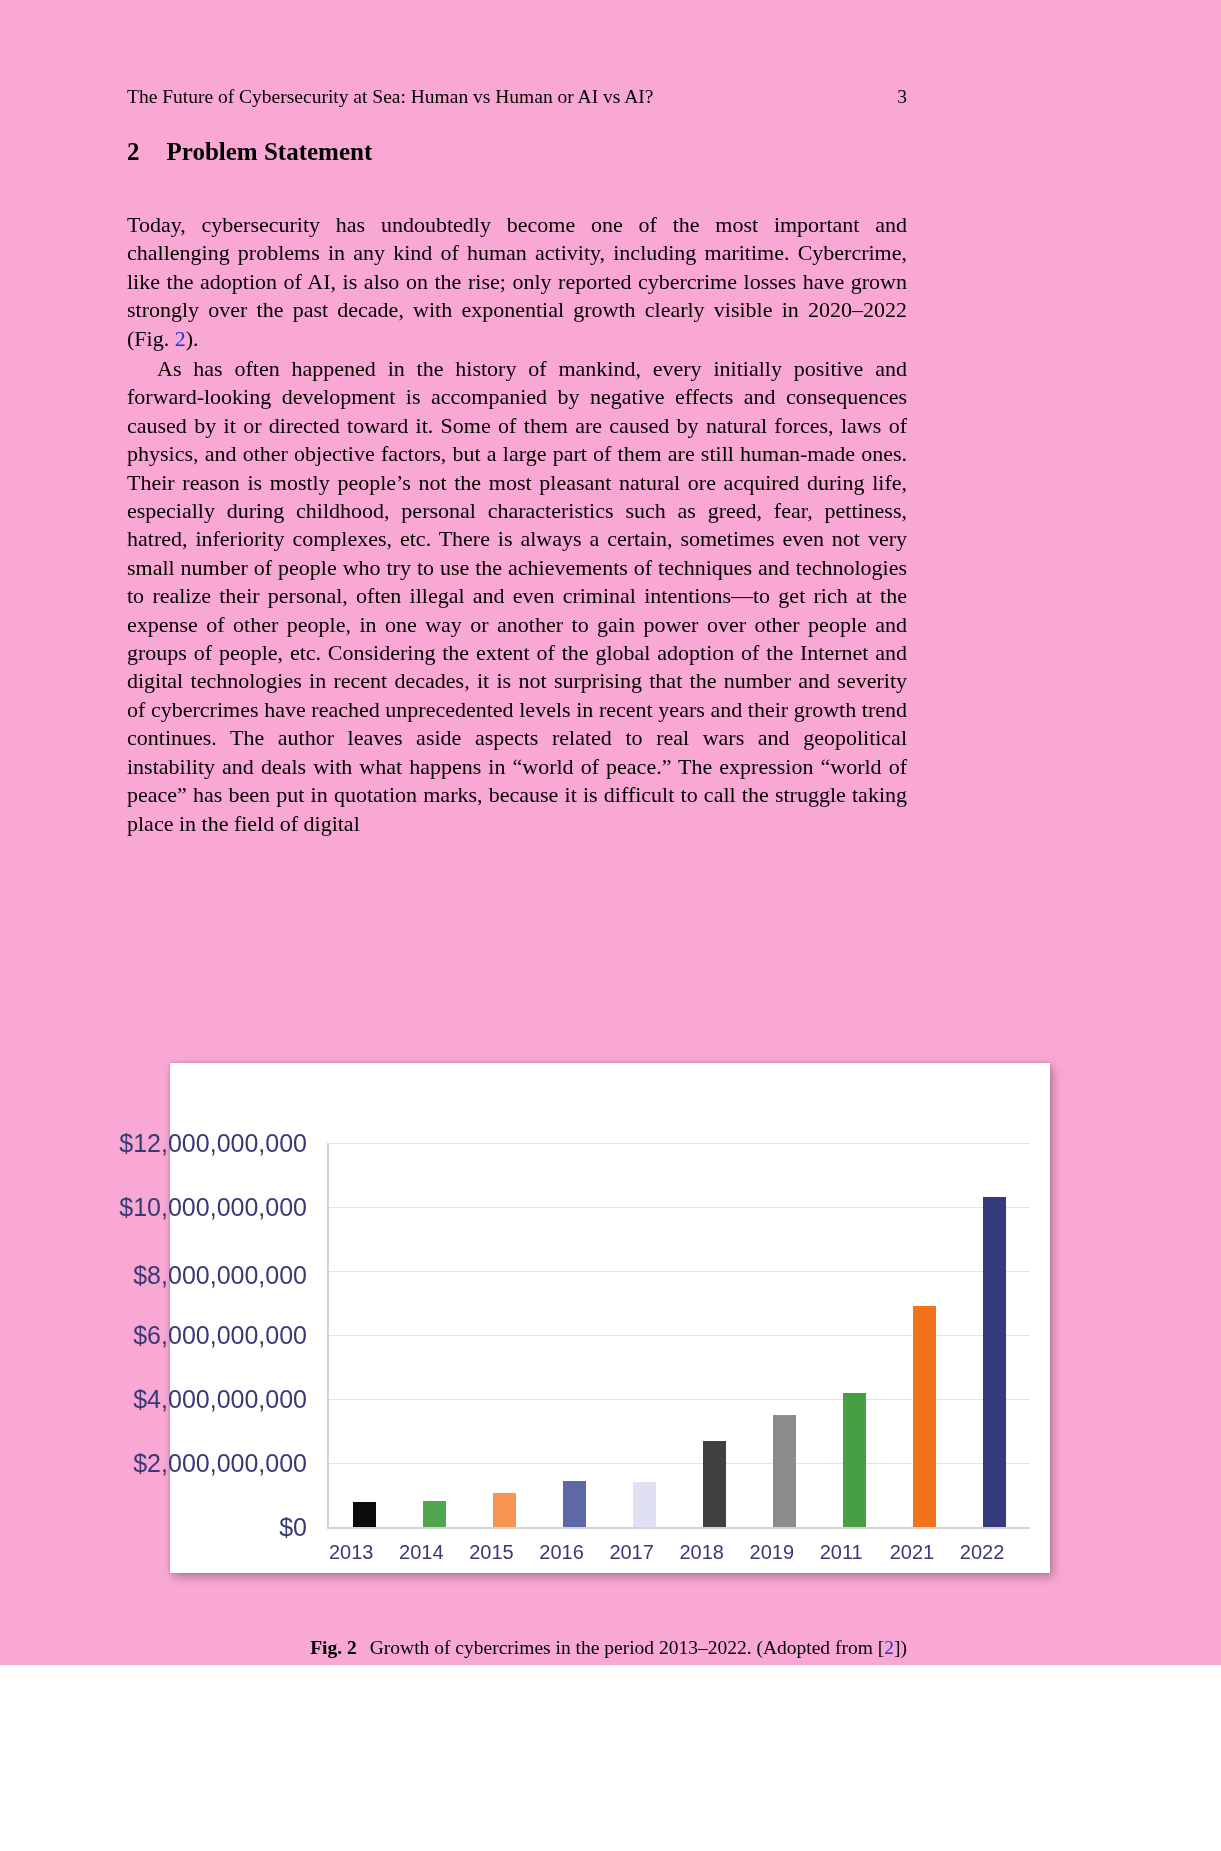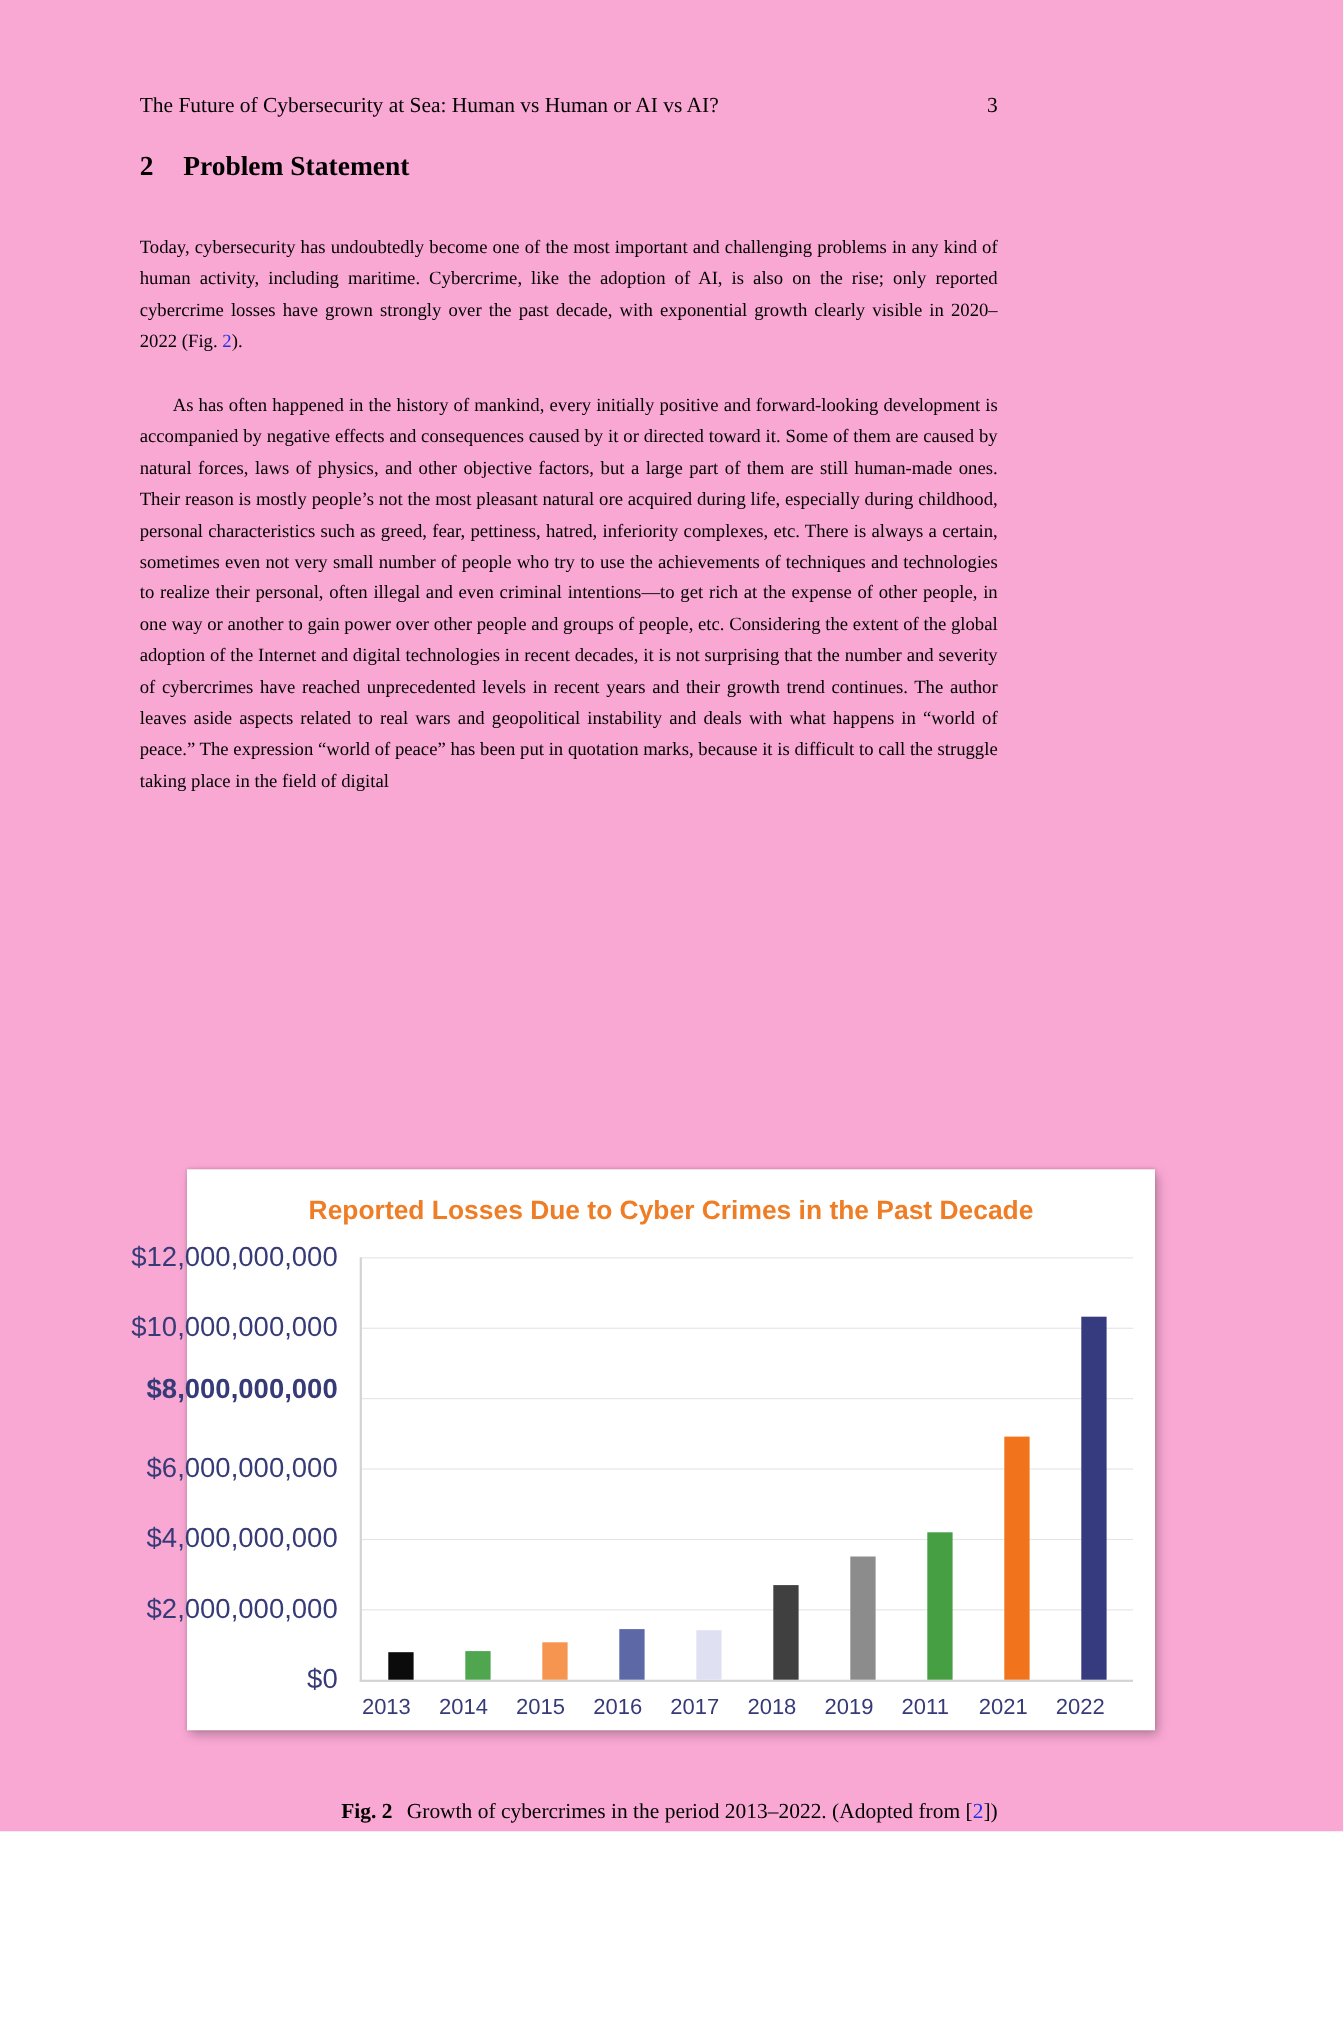--- a/index.html
+++ b/index.html
@@ -16,21 +16,21 @@
     display:flex;justify-content:space-between;
     font-size:19.5px;
   }
   .section-heading{
     position:absolute;left:127px;top:138px;width:780px;
     font-size:25px;font-weight:bold;margin:0;
   }
   .section-heading .sec-num{margin-right:27px;}
   .body-par{
     position:absolute;left:127px;width:780px;margin:0;
-    font-size:17px;line-height:28.4px;
+    font-size:22px;line-height:28.4px;
     text-align:justify;
   }
   .par-1{top:211px;}
   .par-2{top:355px;text-indent:30px;}
   .ref-link{color:var(--link,#2133e8);text-decoration:none;cursor:pointer;}
   
   .chart-card{
     position:absolute;left:170px;top:1063px;width:880px;height:510px;
     background:#ffffff;margin:0;
     box-shadow:0 0 3px rgba(0,0,0,0.18), 3px 4px 10px rgba(0,0,0,0.28);
@@ -79,28 +79,27 @@
     <span>3</span>
   </header>
 
   <h2 class="section-heading"><span class="sec-num">2</span><span>Problem Statement</span></h2>
 
   <p class="body-par par-1"><span>Today, cybersecurity has undoubtedly become one of the most important and challenging problems in any kind of human activity, including maritime. Cybercrime, like the adoption of AI, is also on the rise; only reported cybercrime losses have grown strongly over the past decade, with exponential growth clearly visible in 2020–2022 (Fig. </span><a class="ref-link">2</a><span>).</span></p>
 
   <p class="body-par par-2">As has often happened in the history of mankind, every initially positive and forward-looking development is accompanied by negative effects and consequences caused by it or directed toward it. Some of them are caused by natural forces, laws of physics, and other objective factors, but a large part of them are still human-made ones. Their reason is mostly people’s not the most pleasant natural ore acquired during life, especially during childhood, personal characteristics such as greed, fear, pettiness, hatred, inferiority complexes, etc. There is always a certain, sometimes even not very small number of people who try to use the achievements of techniques and technologies to realize their personal, often illegal and even criminal intentions—to get rich at the expense of other people, in one way or another to gain power over other people and groups of people, etc. Considering the extent of the global adoption of the Internet and digital technologies in recent decades, it is not surprising that the number and severity of cybercrimes have reached unprecedented levels in recent years and their growth trend continues. The author leaves aside aspects related to real wars and geopolitical instability and deals with what happens in “world of peace.” The expression “world of peace” has been put in quotation marks, because it is difficult to call the struggle taking place in the field of digital</p>
 
   <figure class="chart-card">
-    <div class="chart-title">Reported Losses Due to Cyber Crimes in the Past Decade</div>
     <div class="chart-body">
       <div class="y-labels">
           <div class="y-label" style="top: 384px;">$0</div>
           <div class="y-label" style="top: 320px;">$2,000,000,000</div>
           <div class="y-label" style="top: 256px;">$4,000,000,000</div>
           <div class="y-label" style="top: 192px;">$6,000,000,000</div>
-          <div class="y-label" style="top: 120px; font-weight: bold;">$8,000,000,000</div>
+          <div class="y-label" style="top: 132px;">$8,000,000,000</div>
           <div class="y-label" style="top: 64px;">$10,000,000,000</div>
           <div class="y-label" style="top: 0px;">$12,000,000,000</div>
         </div>
       <div class="plot-area">
         <div class="gridlines">
             <div class="gridline" style="bottom: 63px;"></div>
             <div class="gridline" style="bottom: 127px;"></div>
             <div class="gridline" style="bottom: 191px;"></div>
             <div class="gridline" style="bottom: 255px;"></div>
             <div class="gridline" style="bottom: 319px;"></div>

